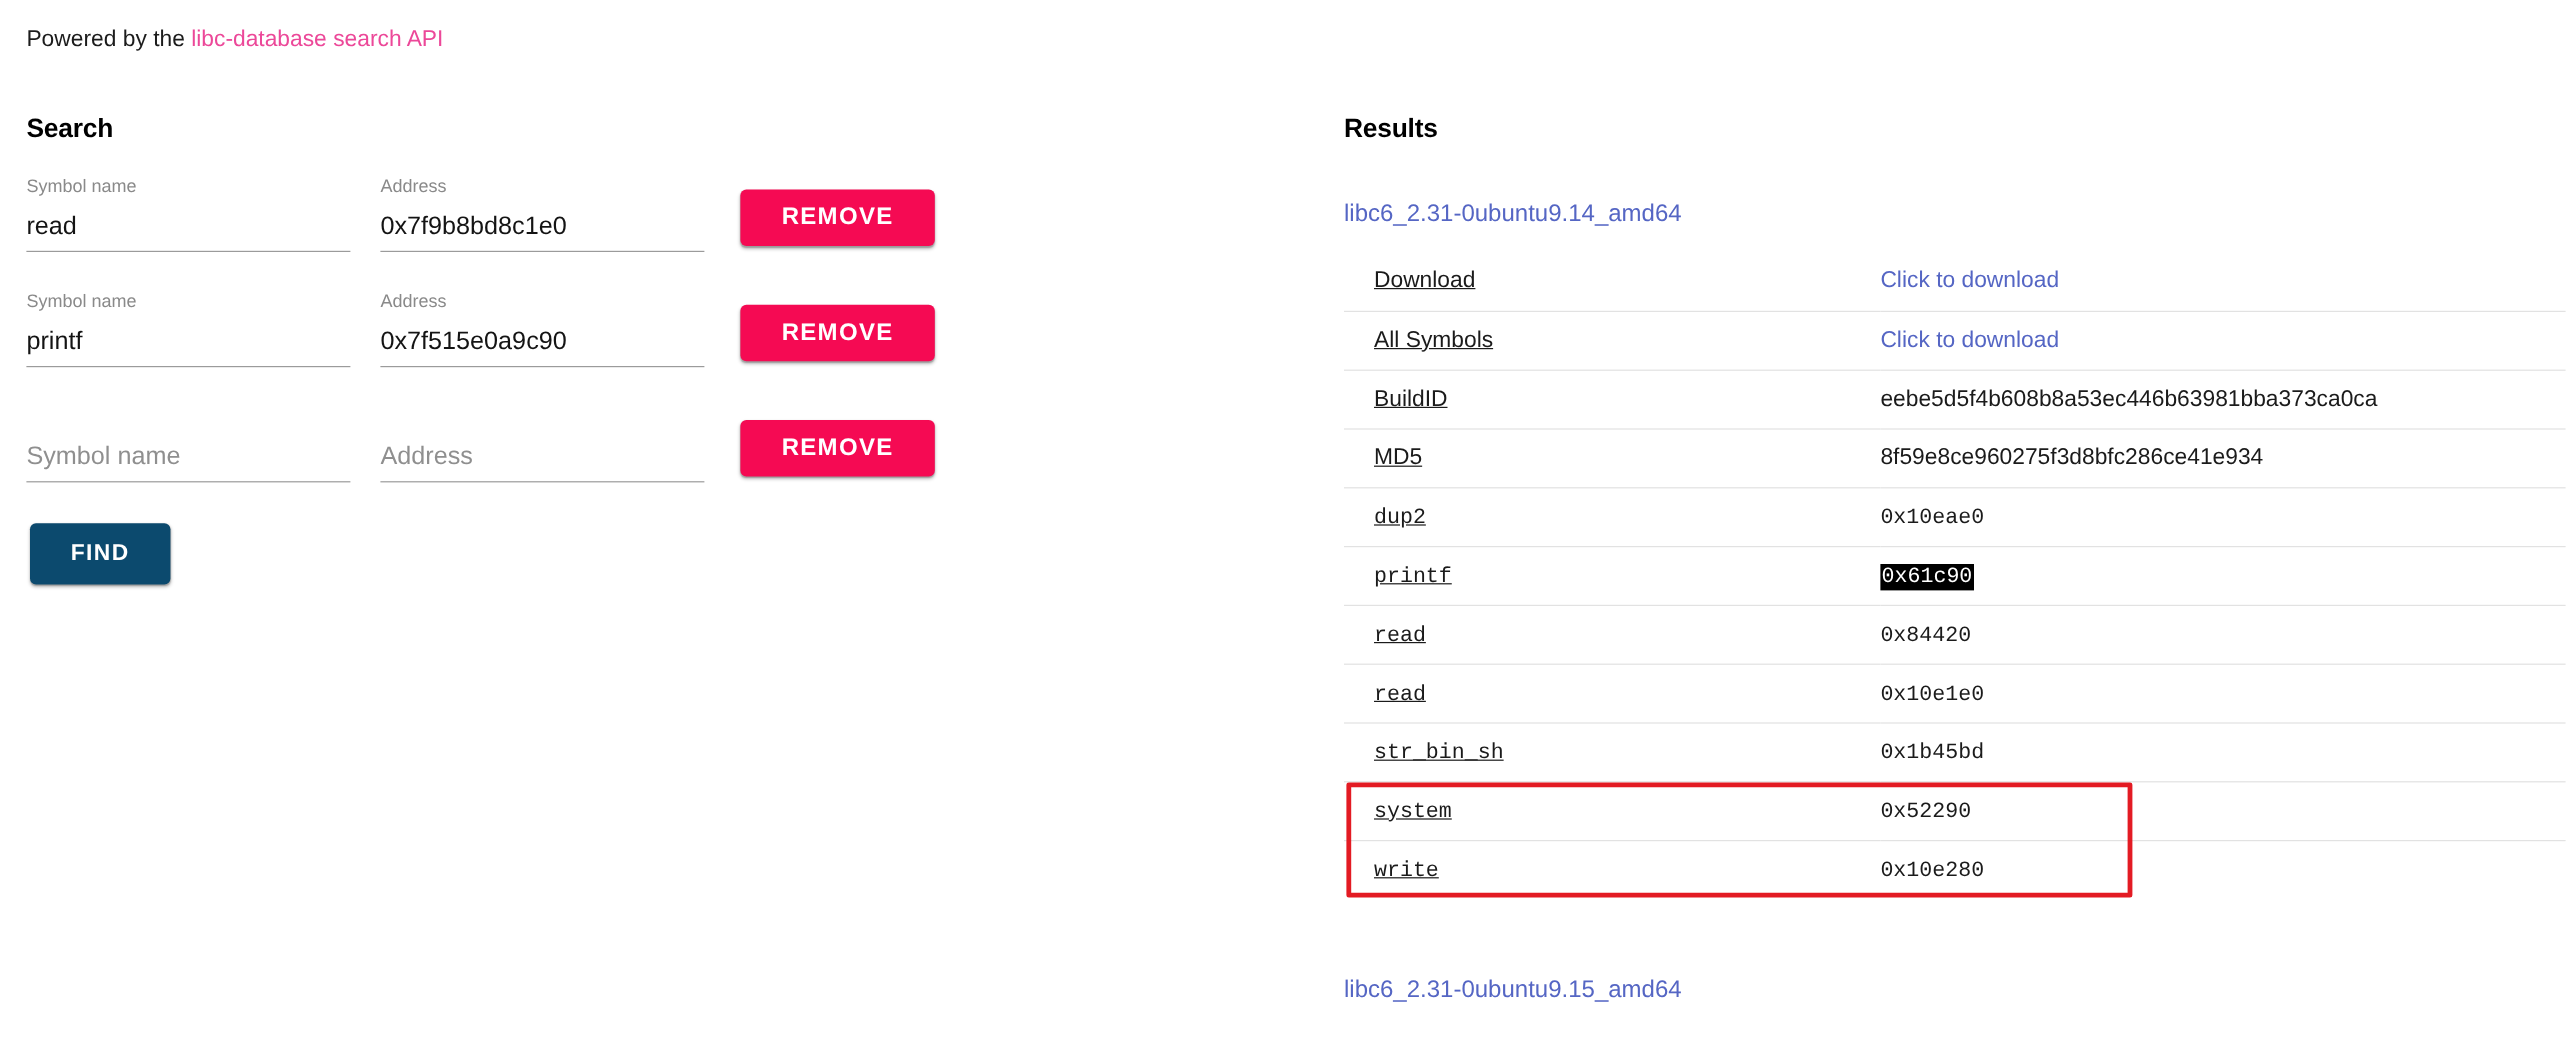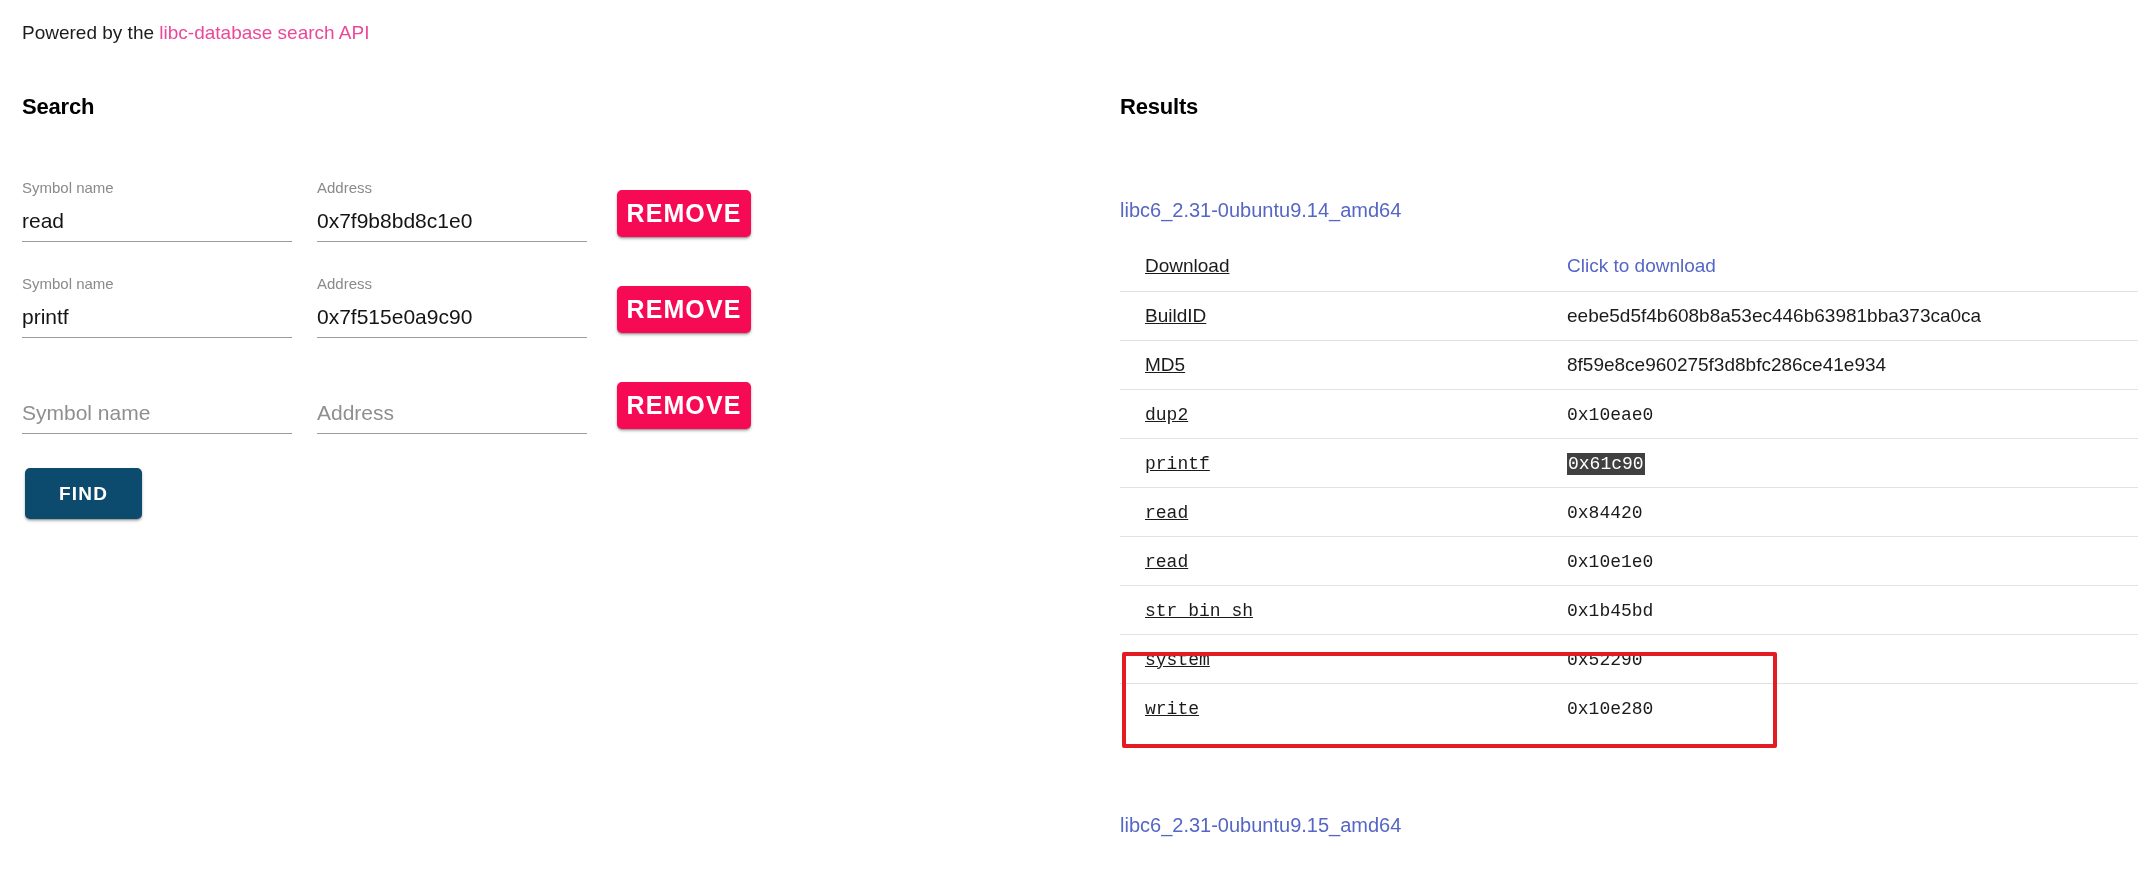--- a/index.html
+++ b/index.html
@@ -35,21 +35,21 @@
   .search-panel {
     position: absolute;
     left: 22px;
     top: 94px;
     width: 760px;
   }
   .panel-heading {
     font-size: 22px;
     font-weight: bold;
     color: #000;
-    margin: 0 0 48px 0;
+    margin: 0 0 16px 0;
     letter-spacing: -0.2px;
   }
   .field-row {
     display: flex;
     align-items: flex-start;
     height: 96px;
   }
   .field {
     position: relative;
     width: 270px;
@@ -88,23 +88,23 @@
     border-radius: 5px;
     font-family: "Liberation Sans", sans-serif;
     font-weight: bold;
     letter-spacing: 1.1px;
     cursor: pointer;
     color: #ffffff;
     box-shadow: 0 2px 3px rgba(0,0,0,0.28), 0 1px 1px rgba(0,0,0,0.18);
   }
   .btn-remove {
     background: #f50a53;
-    font-size: 25px;
+    font-size: 20px;
     padding: 0;
-    width: 134px;
+    width: 162px;
     height: 47px;
     margin-top: 22px;
     margin-left: 5px;
   }
   .btn-find {
     background: #0c4a6e;
     font-size: 19px;
     width: 117px;
     height: 51px;
     margin-top: 12px;
@@ -151,21 +151,21 @@
 
   .mono { font-family: "Liberation Mono", "DejaVu Sans Mono", monospace; font-size: 18px; }
   .sans { font-family: "Liberation Sans", sans-serif; font-size: 19px; }
   .dl-link {
     color: #5566c4;
     text-decoration: none;
     font-size: 19px;
     cursor: pointer;
   }
   .selected {
-    background: #404040;
+    background: #000000;
     color: #ffffff;
     padding: 1px 1px;
   }
 
   
   .annotation-box {
     position: absolute;
     left: 1122px;
     top: 652px;
     width: 655px;
@@ -239,20 +239,24 @@
   <h2 class="panel-heading">Results</h2>
   <a href="#" class="results-link results-link-top">libc6_2.31-0ubuntu9.14_amd64</a>
 
   <table class="result-table">
     <tbody>
         <tr>
           <td class="col-key"><span class="sans">Download</span></td>
           <td class="col-val"><a href="#" class="dl-link">Click to download</a></td>
         </tr>
         <tr>
+          <td class="col-key"><span class="sans">All Symbols</span></td>
+          <td class="col-val"><a href="#" class="dl-link">Click to download</a></td>
+        </tr>
+        <tr>
           <td class="col-key"><span class="sans">BuildID</span></td>
           <td class="col-val"><span class="sans">eebe5d5f4b608b8a53ec446b63981bba373ca0ca</span></td>
         </tr>
         <tr>
           <td class="col-key"><span class="sans">MD5</span></td>
           <td class="col-val"><span class="sans">8f59e8ce960275f3d8bfc286ce41e934</span></td>
         </tr>
         <tr>
           <td class="col-key"><span class="mono">dup2</span></td>
           <td class="col-val"><span class="mono">0x10eae0</span></td>

